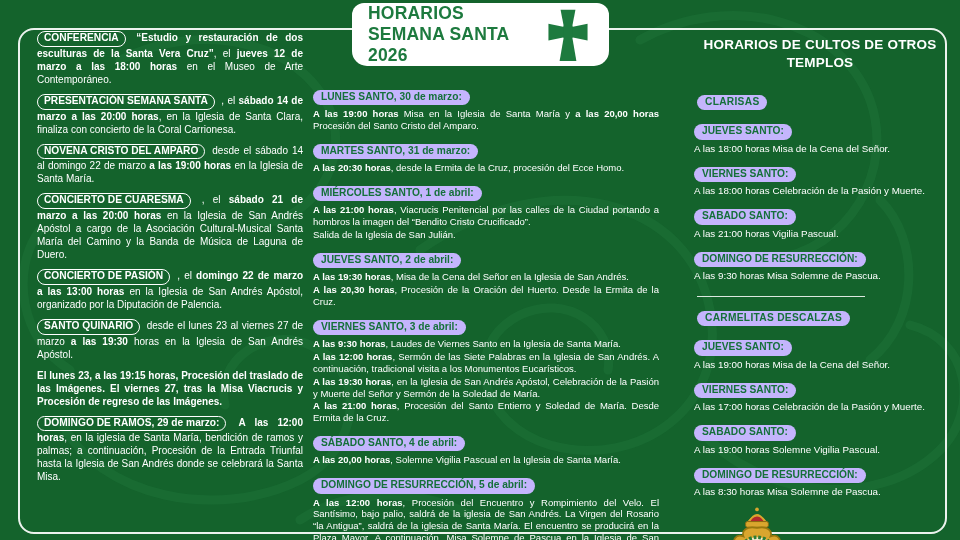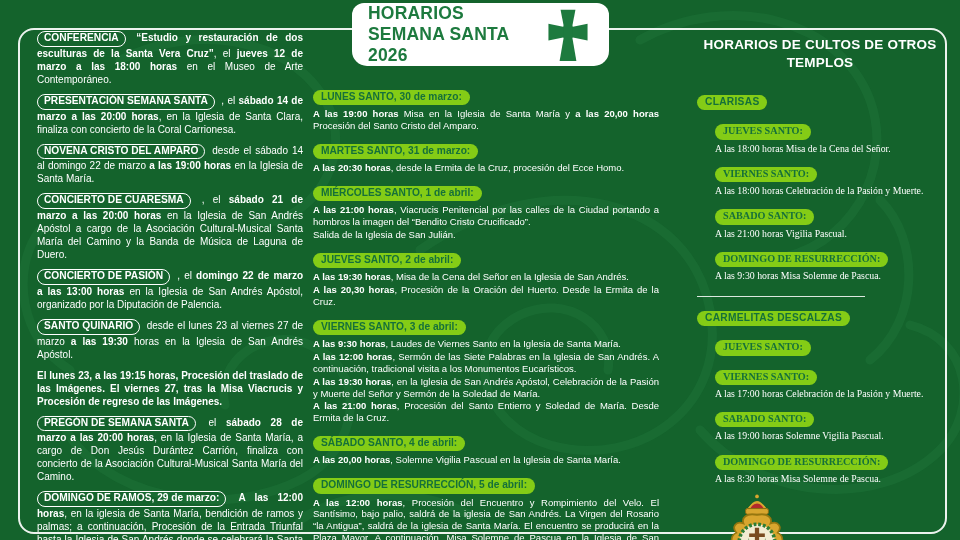--- a/index.html
+++ b/index.html
@@ -13,42 +13,42 @@
   
   .header-box{position:absolute;left:352px;top:3px;width:257px;height:63px;background:#fff;
               border-radius:12px 12px 15px 15px;display:flex;align-items:center;
               padding:0 16px;box-sizing:border-box;}
   .header-title{color:#1d7a3e;font-weight:bold;font-size:17.5px;line-height:1.2;letter-spacing:.2px;}
   .header-cross{margin-left:auto;flex:0 0 auto;}
 
   
   .pillo{display:inline-block;border:1.6px solid #fff;border-radius:9px;padding:0 6px 1px;
          color:#fff;font-weight:bold;font-size:10.2px;line-height:1.25;}
-  .pills{display:inline-block;background:#84cc16;color:#15703a;border-radius:9px;
+  .pills{display:inline-block;background:#c4b5fd;color:#15703a;border-radius:9px;
          padding:1px 8px 2px;font-weight:bold;font-size:10.2px;line-height:1.2;}
 
   
   .col-left{position:absolute;left:37px;top:31px;width:266px;height:501px;
             display:flex;flex-direction:column;gap:8px;color:#fff;}
   .col-left .item{margin:0;font-size:10px;line-height:1.3;text-align:justify;}
   .col-left .item .pillo{margin-right:3px;}
 
   
   .col-center{position:absolute;left:313px;top:86px;width:346px;display:flex;
               flex-direction:column;gap:8px;color:#fff;}
   .sec .pills{margin-bottom:2px;}
   .sec p.line{margin:1px 0 0 0;font-size:9.5px;line-height:1.25;text-align:justify;}
 
   
   .col-right{position:absolute;left:691px;top:36px;width:258px;height:496px;
              display:flex;flex-direction:column;color:#fff;}
   .rtitle{font-weight:bold;font-size:13.5px;line-height:1.3;text-align:center;
           letter-spacing:.2px;margin-bottom:24px;}
   .gname{align-self:flex-start;margin:0 0 10px 6px;letter-spacing:.3px;}
-  .entry{margin:0 0 8px 24px;font-family:Liberation Serif, serif;}
+  .entry{margin:0 0 8px 3px;}
   .entry .pills{margin-bottom:2px;}
   .entry p{margin:1px 0 0 0;font-size:9.8px;line-height:1.25;}
   .sep{width:168px;border-top:1.6px solid rgba(255,255,255,.85);margin:6px 0 14px 6px;}
   .brand{margin-top:auto;display:flex;align-items:flex-end;gap:12px;padding-left:34px;}
   b{font-weight:bold;}
 </style>
 </head>
 <body>
 
 <div class="poster">
@@ -85,21 +85,20 @@
   </div>
 
   <div class="col-left">
     <p class="item"><span class="pillo">CONFERENCIA</span> <span><b>“Estudio y restauración de dos esculturas de la Santa Vera Cruz”</b>, el <b>jueves 12 de marzo a las 18:00 horas</b> en el Museo de Arte Contemporáneo.</span></p>
     <p class="item"><span class="pillo">PRESENTACIÓN SEMANA SANTA</span> <span>, el <b>sábado 14 de marzo a las 20:00 horas</b>, en la Iglesia de Santa Clara, finaliza con concierto de la Coral Carrionesa.</span></p>
     <p class="item"><span class="pillo">NOVENA CRISTO DEL AMPARO</span> <span>desde el sábado 14 al domingo 22 de marzo <b>a las 19:00 horas</b> en la Iglesia de Santa María.</span></p>
     <p class="item"><span class="pillo">CONCIERTO DE CUARESMA</span> <span>, el <b>sábado 21 de marzo a las 20:00 horas</b> en la Iglesia de San Andrés Apóstol a cargo de la Asociación Cultural-Musical Santa María del Camino y la Banda de Música de Laguna de Duero.</span></p>
     <p class="item"><span class="pillo">CONCIERTO DE PASIÓN</span> <span>, el <b>domingo 22 de marzo a las 13:00 horas</b> en la Iglesia de San Andrés Apóstol, organizado por la Diputación de Palencia.</span></p>
     <p class="item"><span class="pillo">SANTO QUINARIO</span> <span>desde el lunes 23 al viernes 27 de marzo <b>a las 19:30</b> horas en la Iglesia de San Andrés Apóstol.</span></p>
     <p class="item"><span><b>El lunes 23, a las 19:15 horas, Procesión del traslado de las Imágenes. El viernes 27, tras la Misa Viacrucis y Procesión de regreso de las Imágenes.</b></span></p>
-    <p class="item"><span class="pillo">PREGÓN DE SEMANA SANTA</span> <span>el <b>sábado 28 de marzo a las 20:00 horas</b>, en la Iglesia de Santa María, a cargo de Don Jesús Durántez Carrión, finaliza con concierto de la Asociación Cultural-Musical Santa María del Camino.</span></p>
     <p class="item"><span class="pillo">DOMINGO DE RAMOS, 29 de marzo:</span> <span><b>A las 12:00 horas</b>, en la iglesia de Santa María, bendición de ramos y palmas; a continuación, Procesión de la Entrada Triunfal hasta la Iglesia de San Andrés donde se celebrará la Santa Misa.</span></p>
 
   </div>
 
   <div class="col-center">
     <div class="sec">
       <span class="pills">LUNES SANTO, 30 de marzo:</span>
       <p class="line"><b>A las 19:00 horas</b> Misa en la Iglesia de Santa María y <b>a las 20,00 horas</b> Procesión del Santo Cristo del Amparo.</p>
     </div>
     <div class="sec">
@@ -152,20 +151,21 @@
     <div class="entry">
       <span class="pills">DOMINGO DE RESURRECCIÓN:</span>
       <p>A las 9:30 horas Misa Solemne de Pascua.</p>
     </div>
 
     <div class="sep"></div>
 
     <span class="pills gname">CARMELITAS DESCALZAS</span>
     <div class="entry">
       <span class="pills">JUEVES SANTO:</span>
+      <p>A las 19:00 horas Misa de la Cena del Señor.</p>
     </div>
     <div class="entry">
       <span class="pills">VIERNES SANTO:</span>
       <p>A las 17:00 horas Celebración de la Pasión y Muerte.</p>
     </div>
     <div class="entry">
       <span class="pills">SABADO SANTO:</span>
       <p>A las 19:00 horas Solemne Vigilia Pascual.</p>
     </div>
     <div class="entry">

